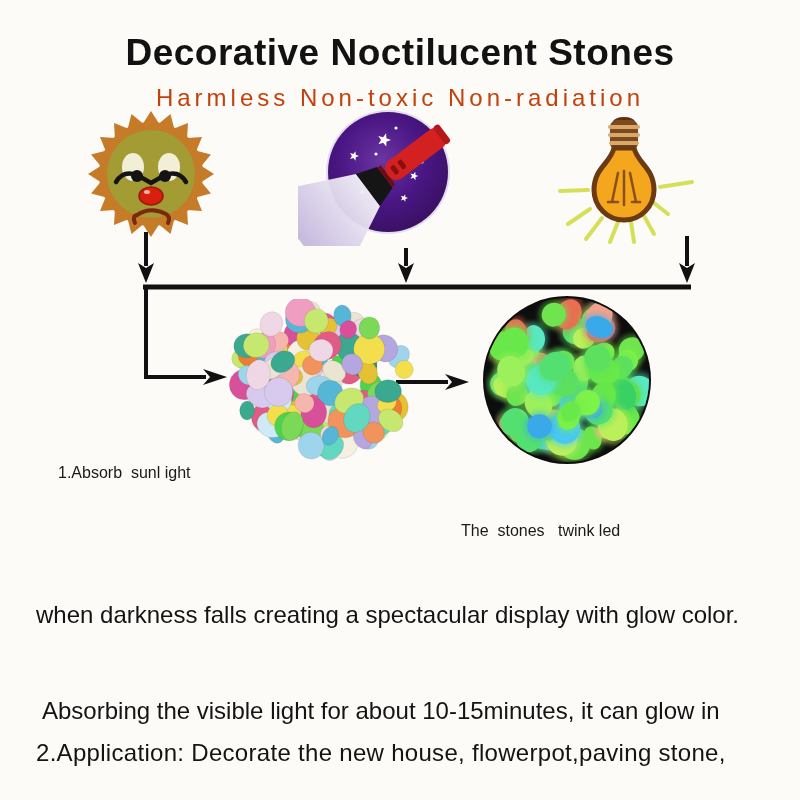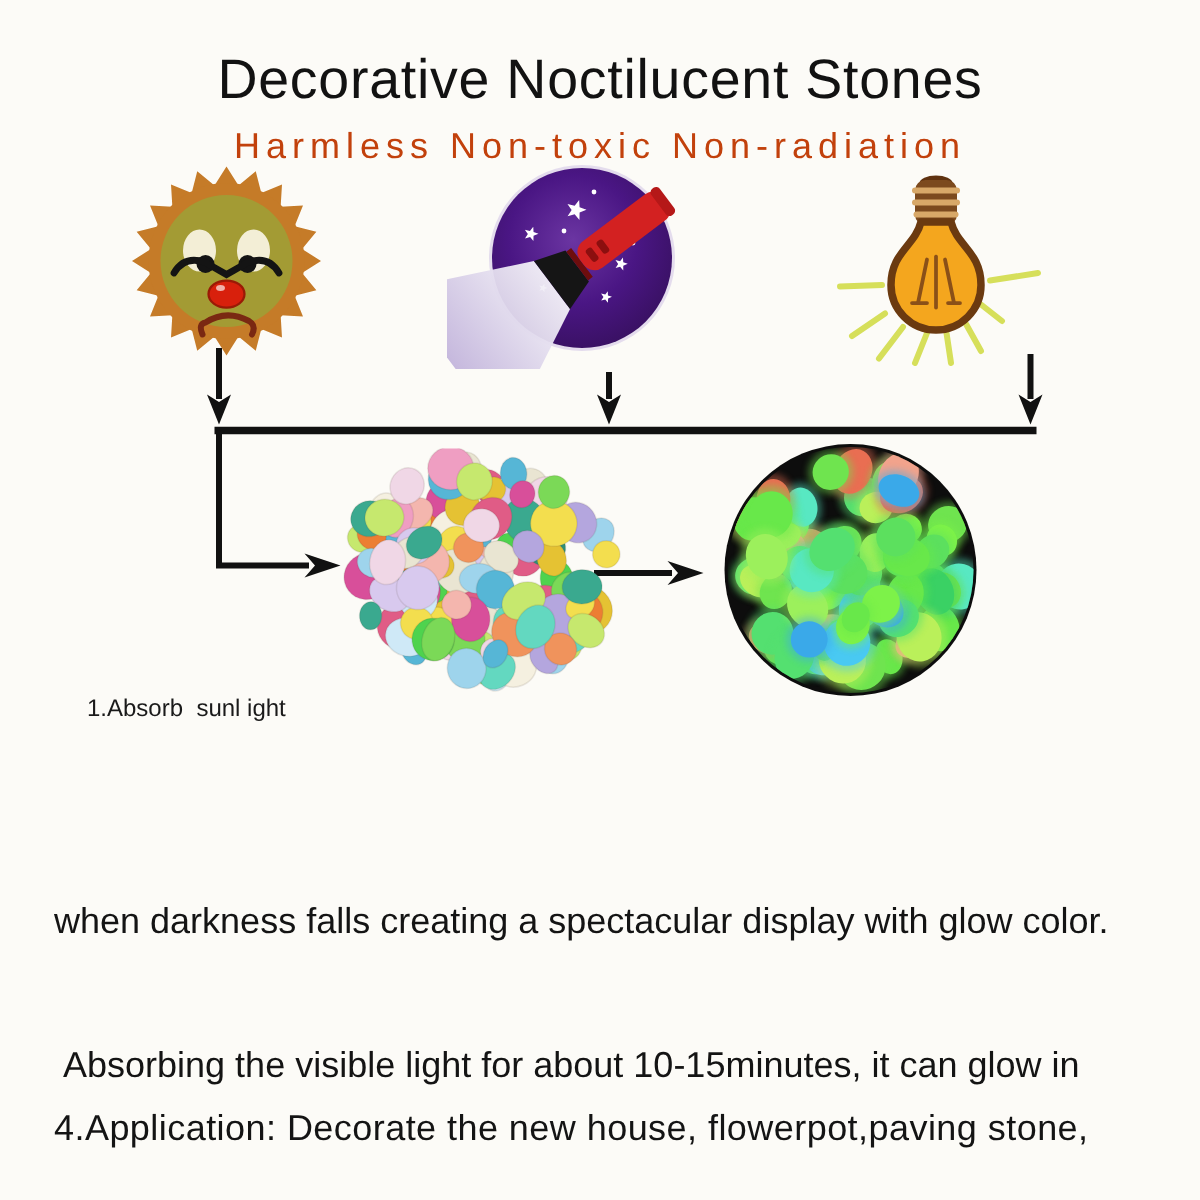--- a/index.html
+++ b/index.html
@@ -5,21 +5,21 @@
   html,body{margin:0;padding:0;}
   body{
     width:800px;height:800px;position:relative;overflow:hidden;
     background:#fcfbf7;
     font-family:"Liberation Sans", sans-serif;
     color:#161616;
   }
   .abs{position:absolute;}
   .title{
     left:0;right:0;top:32px;text-align:center;
-    font-size:37px;font-weight:normal;color:#121212;letter-spacing:.5px;
+    font-size:37px;font-weight:bold;color:#121212;letter-spacing:.5px;
   }
   .subtitle{
     left:0;right:0;top:84px;text-align:center;
     font-size:24px;letter-spacing:4px;color:#a93238;font-weight:normal;
   }
   .caption{font-size:16px;white-space:pre;color:#1a1a1a;}
   .cap1{left:58px;top:464px;}
   .cap2{left:437px;top:466px;line-height:26px;}
   .cap2 .l2{margin-left:24px;}
   .para{font-size:24px;color:#141414;white-space:pre;}
@@ -419,25 +419,26 @@
         <ellipse cx="34.23731140987428" cy="79.0733158038133" rx="19.274720039684325" ry="17.158533316201957" transform="rotate(67 34.2 79.1)" fill="#9cf05c" opacity="0.45" filter="url(#glowF)"></ellipse>
         <ellipse cx="34.2" cy="79.1" rx="15.4" ry="13.7" transform="rotate(67 34.2 79.1)" fill="#9cf05c"></ellipse>
         <ellipse cx="120.24196468744196" cy="66.0125074820153" rx="16.35893253784161" ry="16.113647946033755" transform="rotate(164 120.2 66.0)" fill="#5ce05e" opacity="0.45" filter="url(#glowF)"></ellipse>
         <ellipse cx="120.2" cy="66.0" rx="13.1" ry="12.9" transform="rotate(164 120.2 66.0)" fill="#5ce05e"></ellipse>
       </g>
     </svg>
 </div>
 
 <div class="abs caption cap1">1.Absorb  sunl ight</div>
 <div class="abs caption cap2">
+  <div class="l2">The  stones   twink led</div>
 </div>
 
 <div class="abs para para1">
   <div>when darkness falls creating a spectacular display with glow color.</div>
   <div class="ind1">Absorbing the visible light for about 10-15minutes, it can glow in</div>
   
 </div>
 
 <div class="abs para para2">
-  <div>4.Application: Decorate the new house, flowerpot,paving stone,</div>
+  <div>2.Application: Decorate the new house, flowerpot,paving stone,</div>
   
   
 </div>
 
 </body></html>

